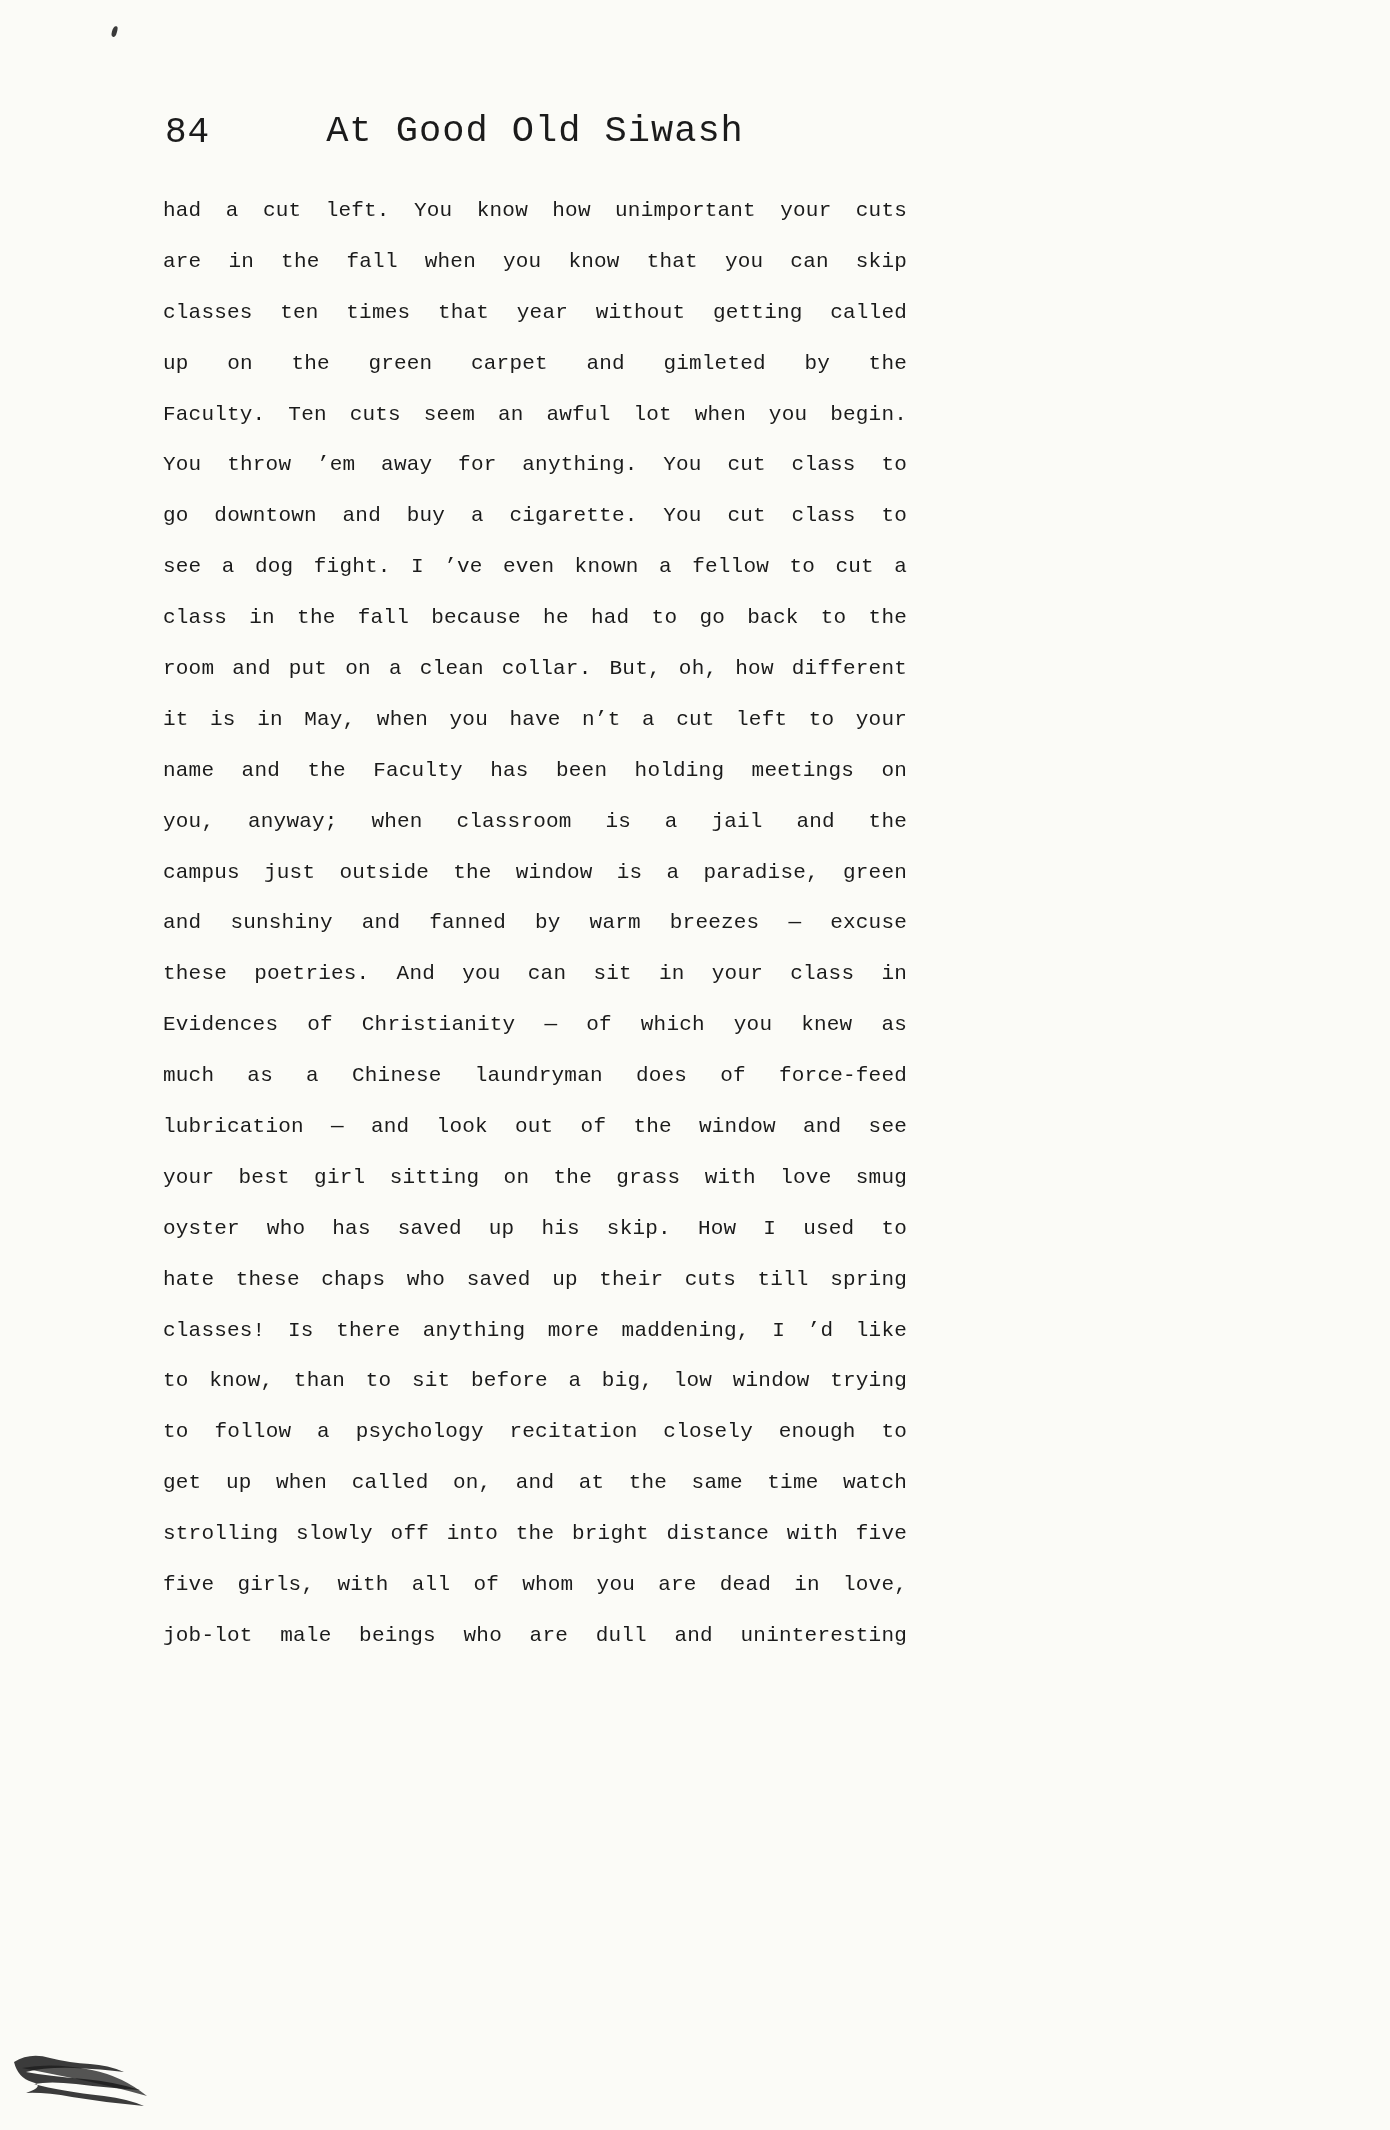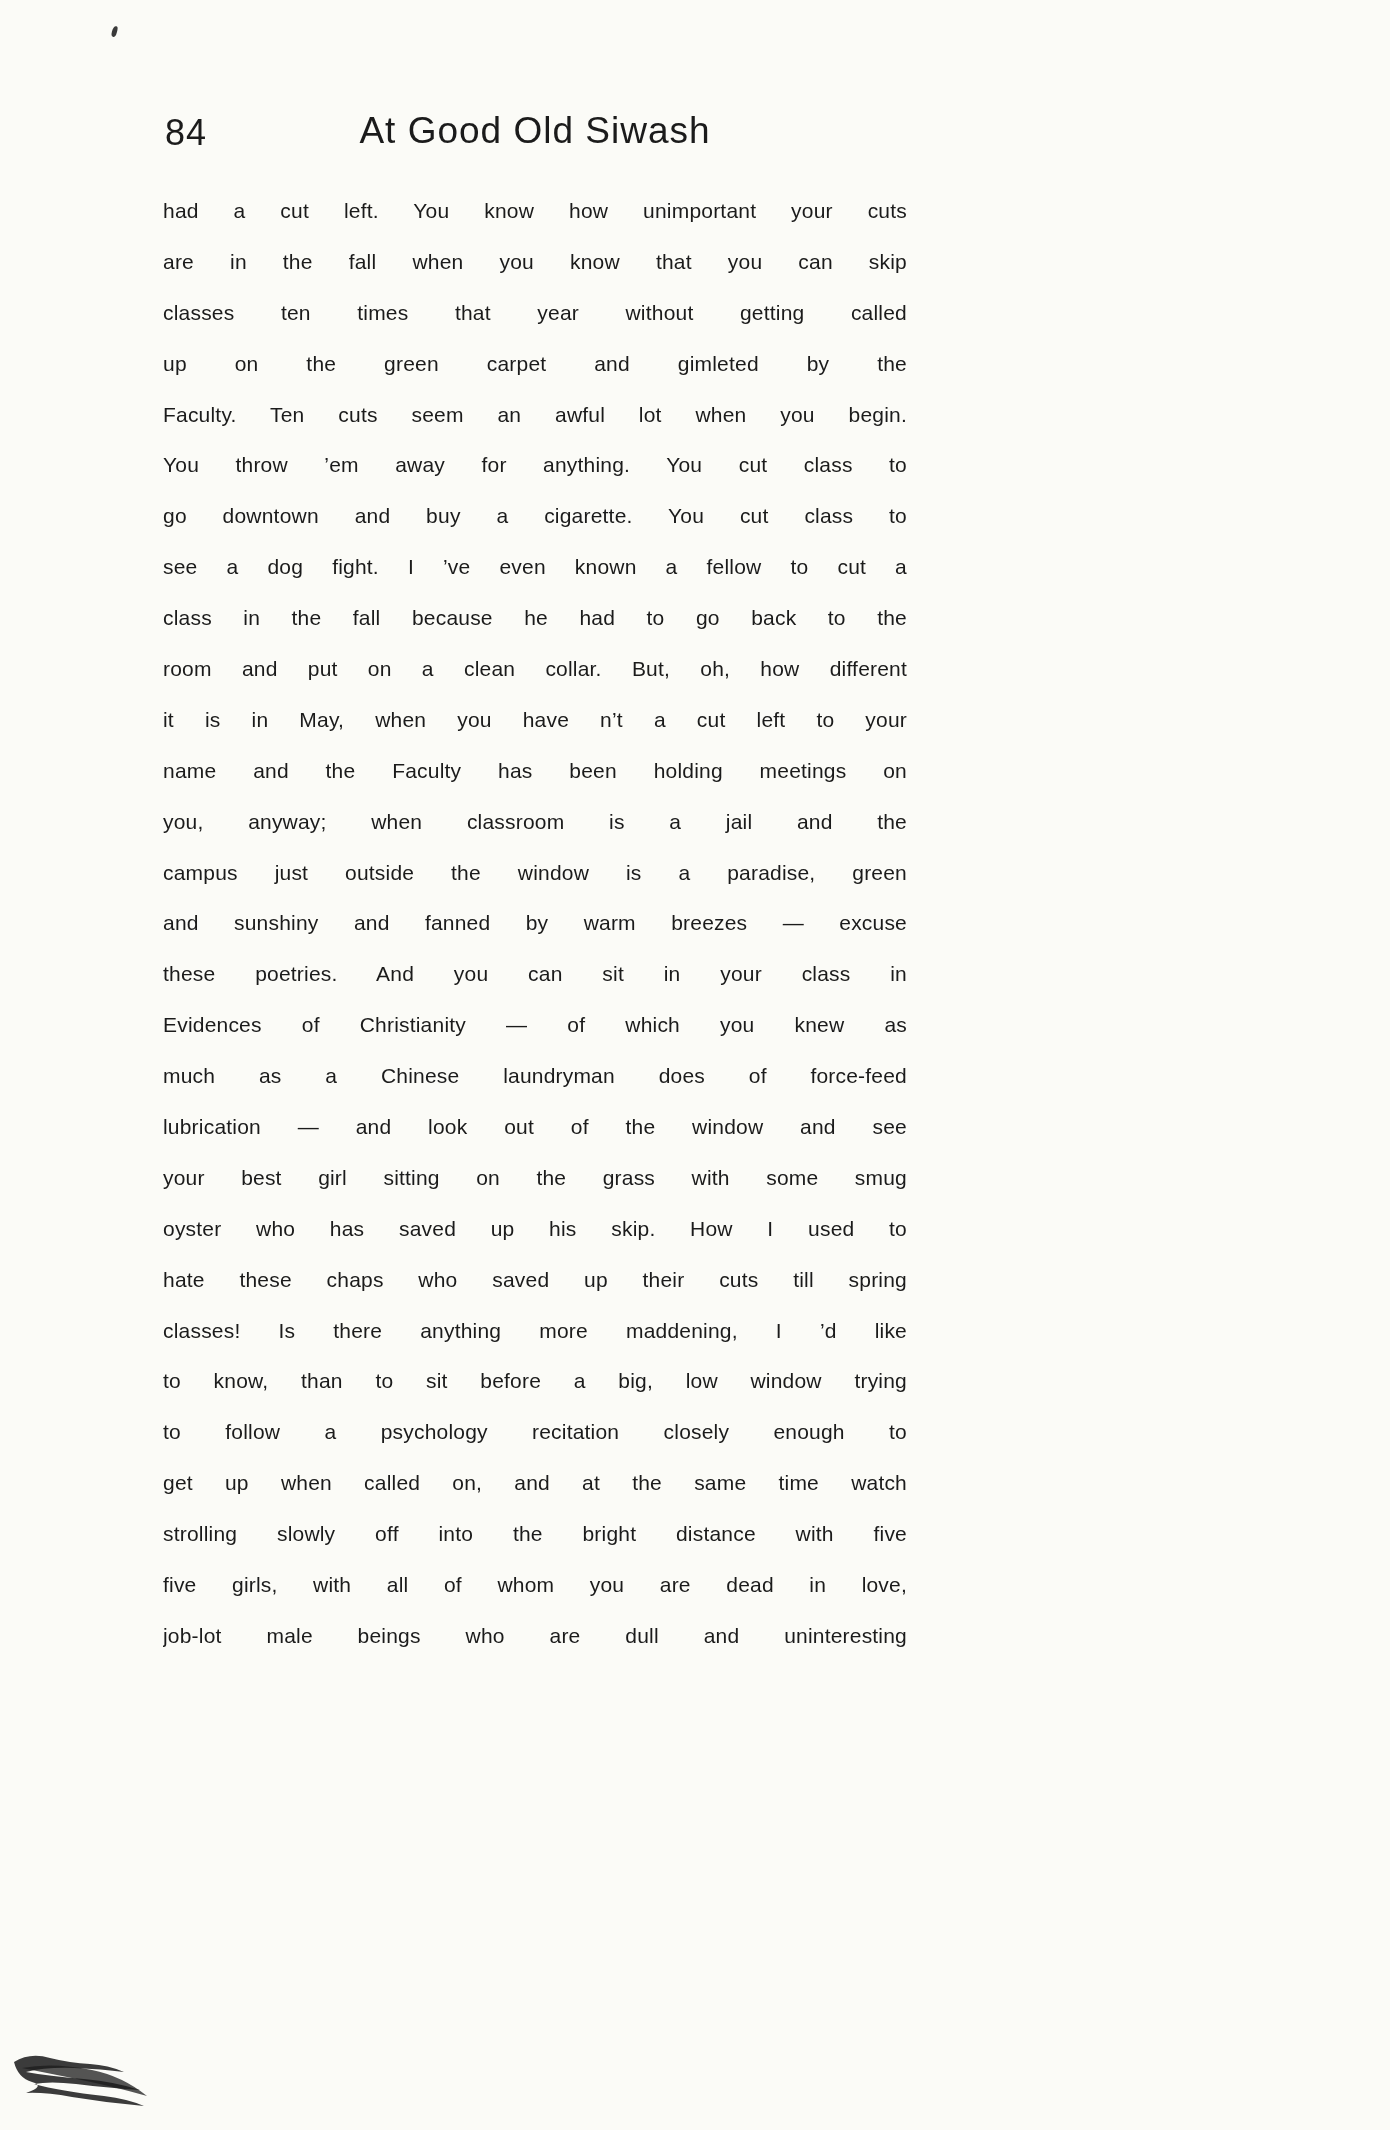--- a/index.html
+++ b/index.html
@@ -4,21 +4,21 @@
 <style>
   * { margin: 0; padding: 0; box-sizing: border-box; }
   html, body { background: #e9e9e6; }
   .page {
     position: relative;
     width: 1390px;
     height: 2130px;
     margin: 0 auto;
     background: #fbfbf7;
     color: #1b1b1b;
-    font-family: Liberation Sans, sans-serif;
+    font-family: Liberation Mono, monospace;
     overflow: hidden;
   }
   .content {
     position: absolute;
     left: 163px;
     top: 110px;
     width: 744px;
   }
   .running-header {
     position: relative;
@@ -93,21 +93,21 @@
         <div class="text-line">room and put on a clean collar.  But, oh, how different</div>
         <div class="text-line">it is in May, when you have n’t a cut left to your</div>
         <div class="text-line">name and the Faculty has been holding meetings on</div>
         <div class="text-line">you, anyway;  when classroom is a jail and the</div>
         <div class="text-line">campus just outside the window is a paradise, green</div>
         <div class="text-line">and sunshiny and fanned by warm breezes — excuse</div>
         <div class="text-line">these poetries.  And you can sit in your class in</div>
         <div class="text-line">Evidences of Christianity — of which you knew as</div>
         <div class="text-line">much as a Chinese laundryman does of force-feed</div>
         <div class="text-line">lubrication — and look out of the window and see</div>
-        <div class="text-line">your best girl sitting on the grass with some smug</div>
+        <div class="text-line">your best girl sitting on the grass with love smug</div>
         <div class="text-line">oyster who has saved up his skip.  How I used to</div>
         <div class="text-line">hate these chaps who saved up their cuts till spring</div>
         <div class="text-line">classes!  Is there anything more maddening, I ’d like</div>
         <div class="text-line">to know, than to sit before a big, low window trying</div>
         <div class="text-line">to follow a psychology recitation closely enough to</div>
         <div class="text-line">get up when called on, and at the same time watch</div>
         <div class="text-line">strolling slowly off into the bright distance with five</div>
         <div class="text-line">five girls, with all of whom you are dead in love,</div>
         <div class="text-line">job-lot male beings who are dull and uninteresting</div>
       </div>

